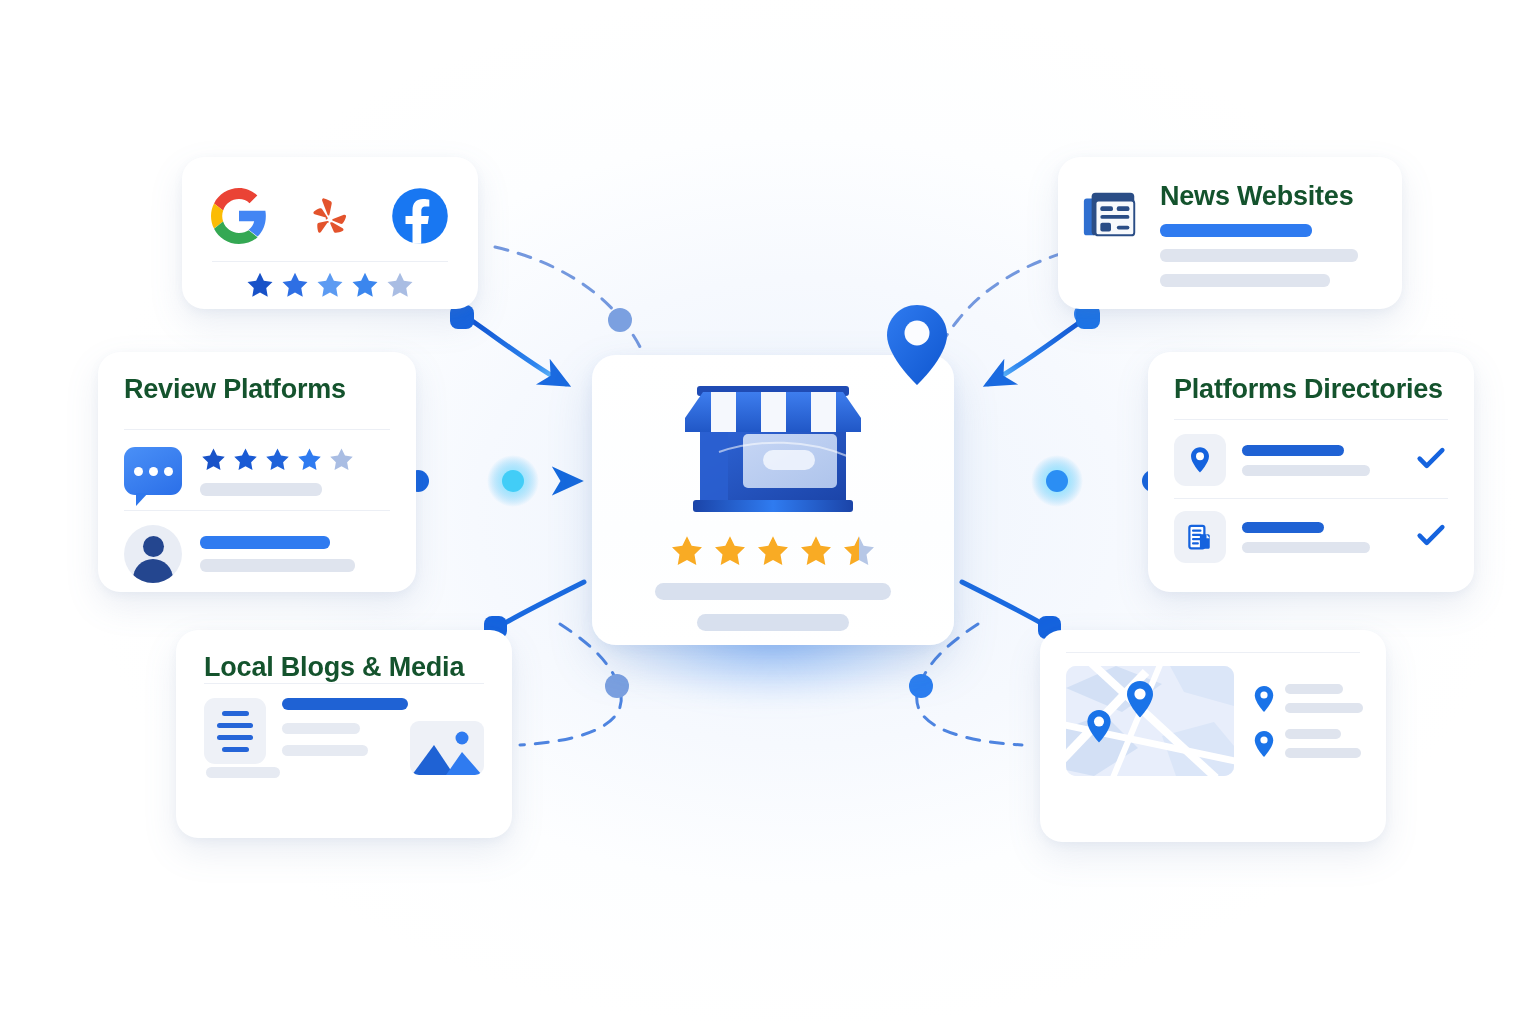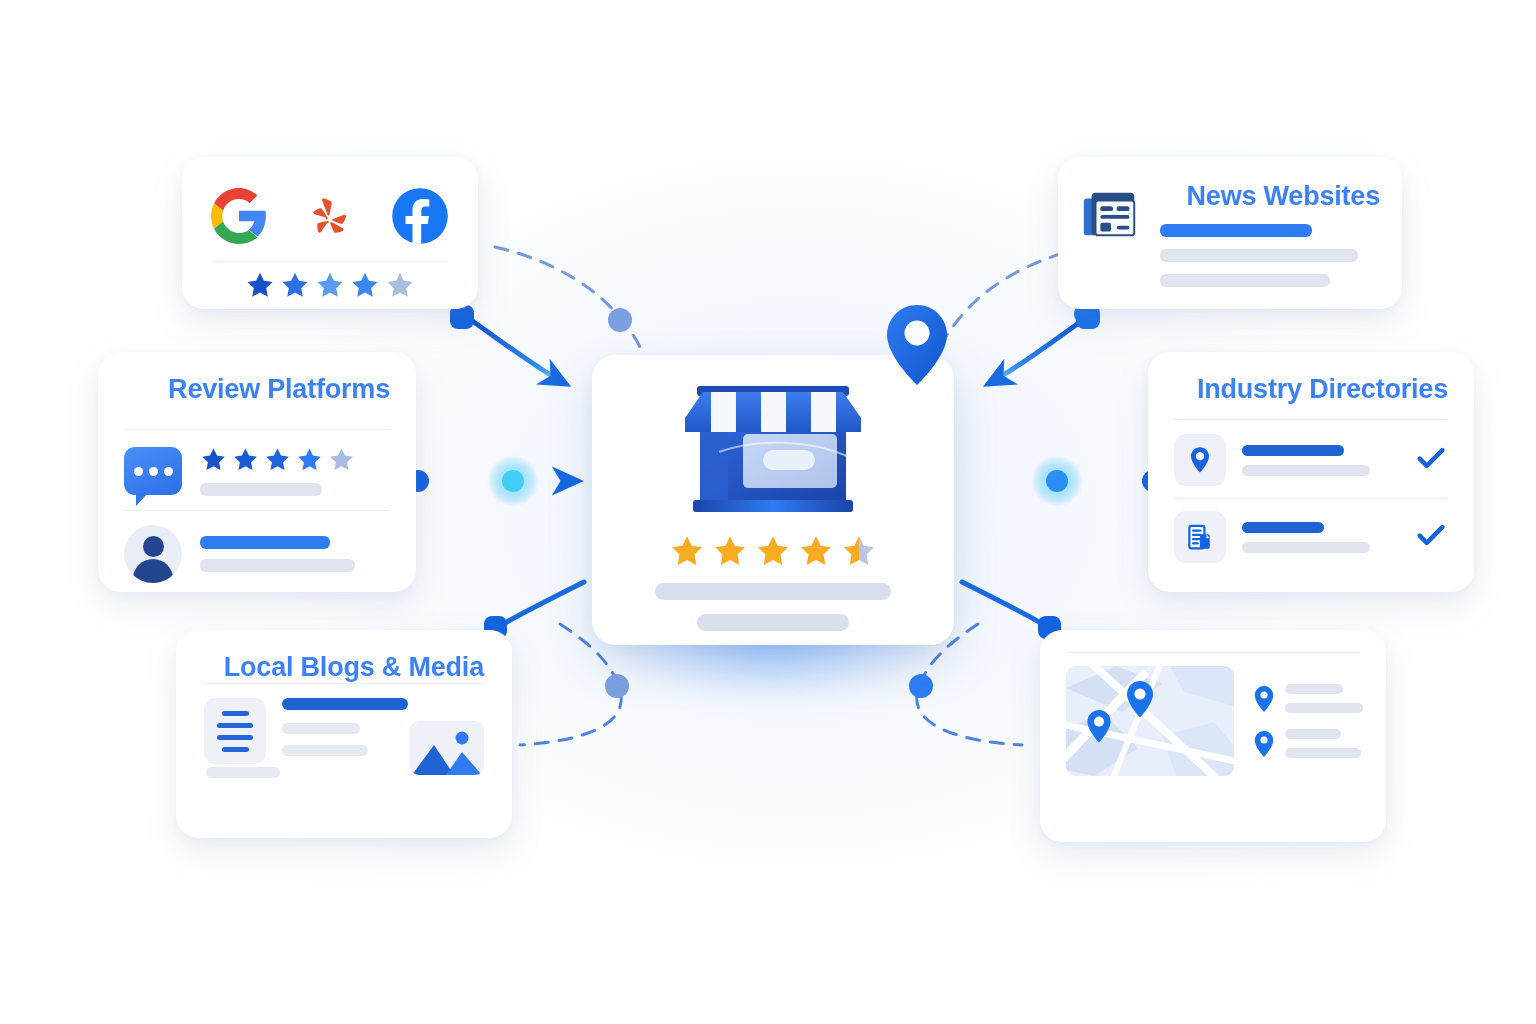--- a/index.html
+++ b/index.html
@@ -35,26 +35,25 @@
 
   
   .card {
     position: absolute;
     background: #ffffff;
     border-radius: 22px;
     box-shadow: 0 14px 34px rgba(100, 125, 170, 0.13),
                 0 3px 10px rgba(100, 125, 170, 0.07);
   }
   .card-title {
-    color: #3b82f6;
+    color: #14532d;
     font-size: 27px;
     font-weight: bold;
     letter-spacing: -0.2px;
     white-space: nowrap;
-    text-align: right;
   }
   .divider {
     height: 1px;
     background: #eceff5;
     width: 100%;
   }
 
   
   .bar { border-radius: 6px; }
   .bar-blue { background: #1f62d4; }
@@ -383,21 +382,21 @@
     </span>
     <div id="news-body">
       <div class="card-title">News Websites</div>
       <div class="bar bar-blue-light" style="height:13px;width:152px;"></div>
       <div class="bar bar-gray" style="height:13px;width:198px;"></div>
       <div class="bar bar-gray" style="height:13px;width:170px;"></div>
     </div>
   </div>
 
   <div class="card" id="card-directories">
-    <div class="card-title">Industry Directories</div>
+    <div class="card-title">Platforms Directories</div>
     <div class="divider"></div>
 
     <div class="dir-row dir-row-1">
       <div class="icon-tile">
         <svg width="30" height="30" viewBox="0 0 24 24">
           <path fill="#1563de" d="M12 1.8c-4 0-7.2 3.2-7.2 7.2 0 5.4 7.2 13 7.2 13s7.2-7.6 7.2-13c0-4-3.2-7.2-7.2-7.2z"></path>
           <circle cx="12" cy="9" r="3.2" fill="#fff"></circle>
         </svg>
       </div>
       <div class="dir-lines">

